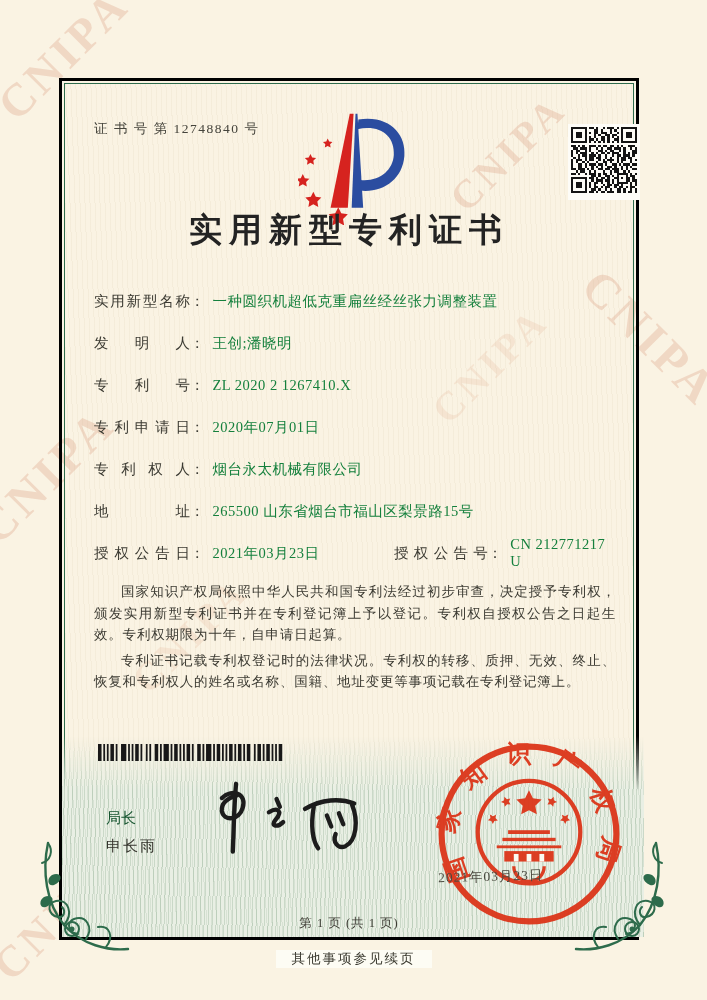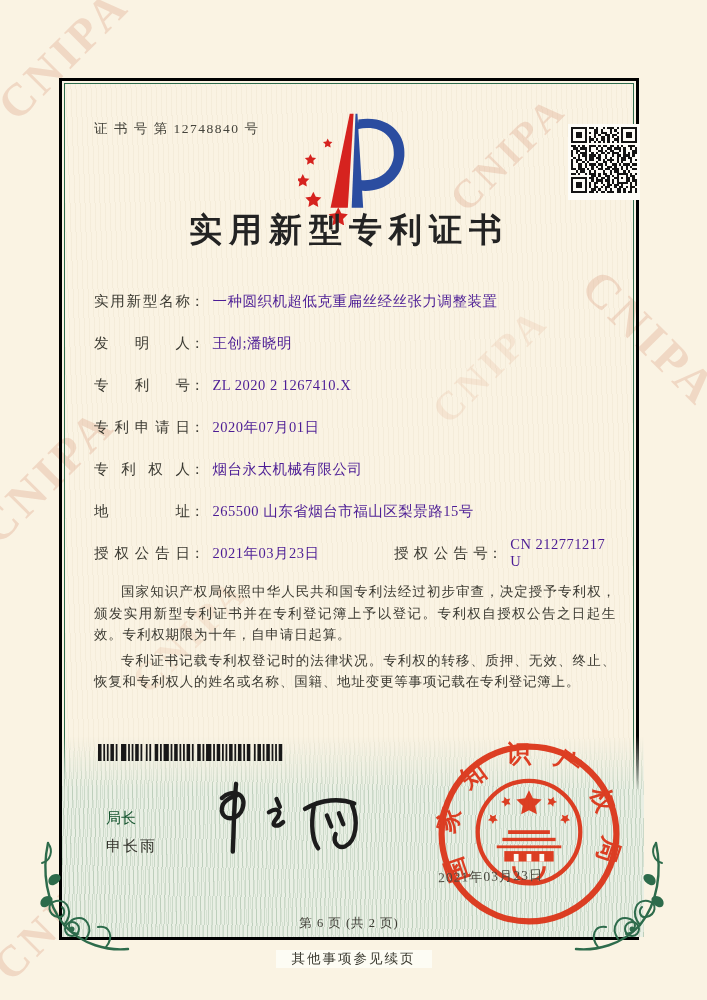--- a/index.html
+++ b/index.html
@@ -37,21 +37,21 @@
     position:absolute; left:0; top:127px; width:100%; text-align:center;
     font-size:33px; font-weight:bold; letter-spacing:7px; color:#232323;
   }
   .fields{ position:absolute; left:32px; top:199px; width:524px; }
   .frow{ position:relative; height:42px; display:flex; align-items:center; font-size:14.5px; }
   .flabel{
     display:inline-block; width:96px; text-align:justify; text-align-last:justify;
     color:#3b3a32;
   }
   .fcolon{ display:inline-block; }
-  .fvalue{ margin-left:8px; letter-spacing:.5px; color:#4c1d95; }
+  .fvalue{ margin-left:8px; letter-spacing:.5px; color:#15803d; }
   .grant2{ position:absolute; left:300px; top:0; height:42px; display:flex; align-items:center; }
   .paras{
     position:absolute; left:32px; top:500px; width:522px;
     font-size:13.5px; line-height:21.5px; letter-spacing:.8px; color:#3b3a32;
   }
   .paras p{ margin:0 0 4px 0; text-indent:2em; text-align:justify; }
 
   .barcode{ position:absolute; left:36px; top:663px; }
 
   .band{
@@ -299,18 +299,18 @@
           <rect x="-2.5" y="21" width="5" height="8"></rect>
           <rect x="11" y="21" width="5" height="8"></rect>
         </g>
         <text font-size="26" font-weight="bold" fill="#dc3418" letter-spacing="22" font-family="Liberation Serif, DejaVu Serif, serif">
           <textPath href="#sealArc" startOffset="50%" text-anchor="middle">国家知识产权局</textPath>
         </text>
       </svg>
     </div>
     <div class="seal-date">2021年03月23日</div>
 
-    <div class="page-num">第 6 页 (共 2 页)</div>
+    <div class="page-num">第 1 页 (共 1 页)</div>
   </div>
 
   <div class="footer-note">其他事项参见续页</div>
 
 </div>
 
 </body></html>

